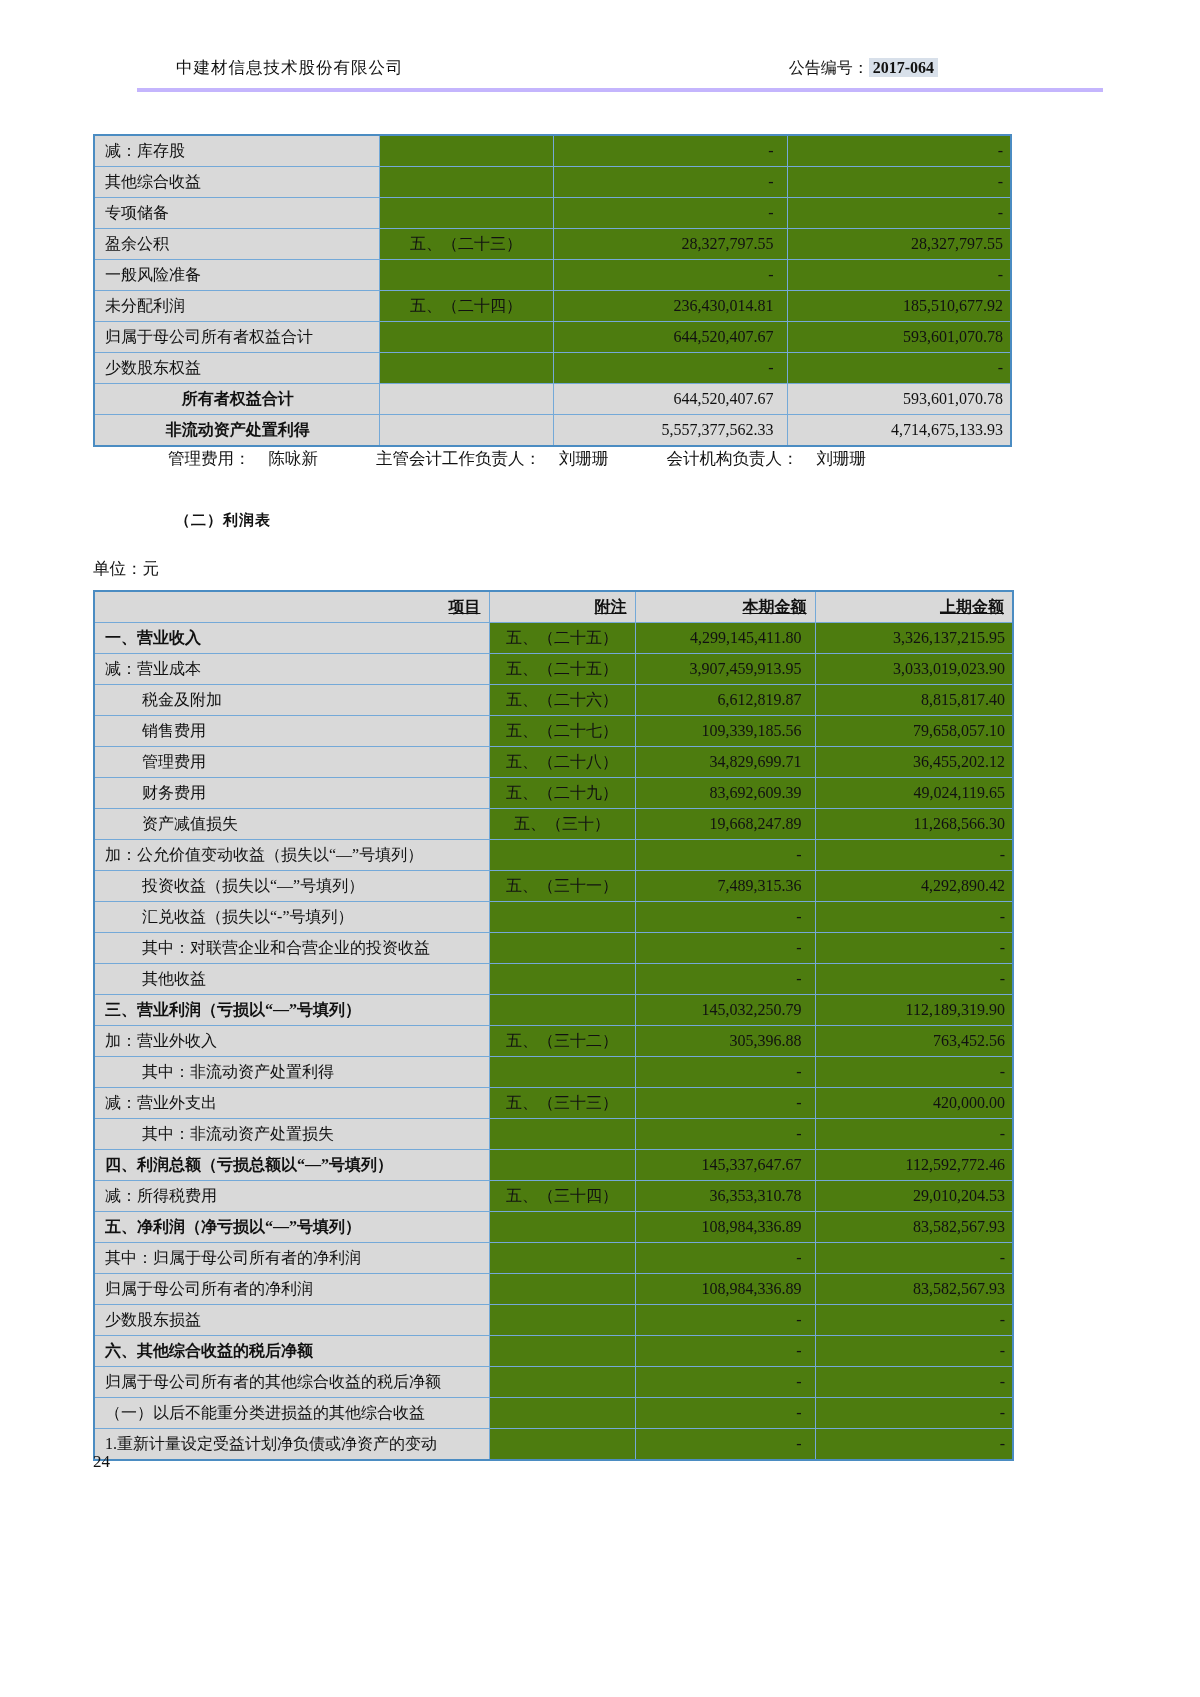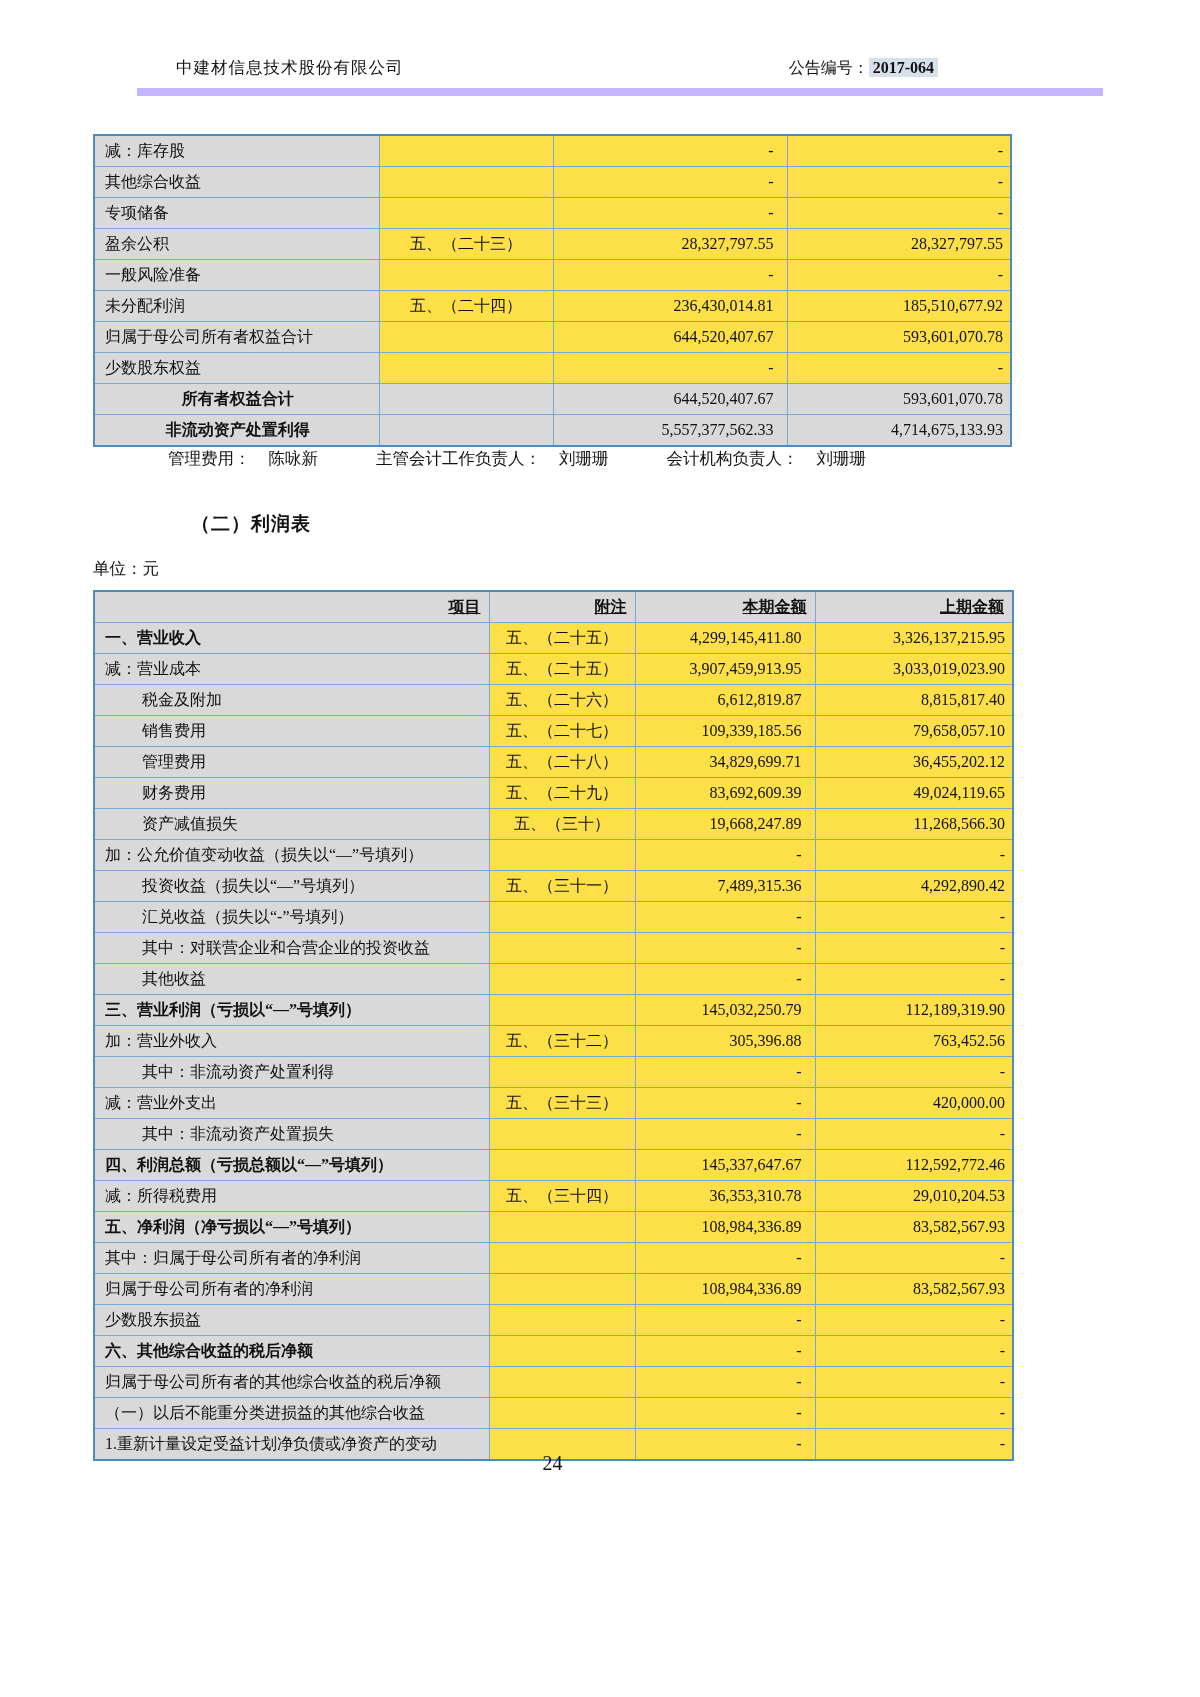--- a/index.html
+++ b/index.html
@@ -9,30 +9,30 @@
     width:1200px; height:1697px;
     background:#ffffff;
     font-family:"Liberation Serif","DejaVu Serif",serif;
     color:#111;
     overflow:hidden;
   }
 
   
   .doc-header {
     position:absolute; left:137px; width:966px; top:57px;
-    border-bottom:8px solid #c4b5fd;
+    border-bottom:4px solid #c4b5fd;
     padding-bottom:9px;
     display:flex; justify-content:space-between; align-items:flex-end;
   }
   .company-name { font-size:16.5px; letter-spacing:1px; padding-left:39px; }
   .notice-wrap { font-size:16px; padding-right:165px; white-space:nowrap; }
   .notice-no { font-weight:bold; background:#d8e0ea; padding:1px 4px; }
 
   
-  table { border-collapse:collapse; table-layout:fixed; background:#fde047; }
+  table { border-collapse:collapse; table-layout:fixed; background:#4d7c0f; }
   td, th {
     border:1px solid #74a9d8;
     height:30px; line-height:30px;
     font-size:16px;
     padding:0 8px;
     overflow:hidden; white-space:nowrap;
   }
   th { background:#d9d9d9; font-weight:bold; text-align:right;text-decoration:underline; }
   td.c0 { background:#d9d9d9; text-align:left; padding-left:10px; }
   td.c1 { text-align:center; }
@@ -49,34 +49,33 @@
   .signature {
     position:absolute; left:168px; top:448px; width:900px;
     font-size:16.5px; white-space:nowrap;
   }
   .signature .name { margin-left:18px; }
   .signature .gap { display:inline-block; width:58px; }
 
   
   .section-title {
     position:absolute; left:175px; top:511px;
-    font-size:19px; font-weight:bold;
+    font-size:15px; font-weight:bold;
     font-family:"Liberation Sans","DejaVu Sans",sans-serif;
     letter-spacing:1px;
-    margin-left:16px;
   }
   .unit-line {
     position:absolute; top:558px; left:93px; width:852px;
     font-size:16.5px;
   }
 
   
   .page-num {
     position:absolute; top:1452px; left:93px; width:919px;
-    text-align:center; font-size:20px;
+    font-size:17px;
   }
 </style>
 </head>
 <body>
 
 <div class="page">
 
   <div class="doc-header">
     <span class="company-name">中建材信息技术股份有限公司</span>
     <span class="notice-wrap">

